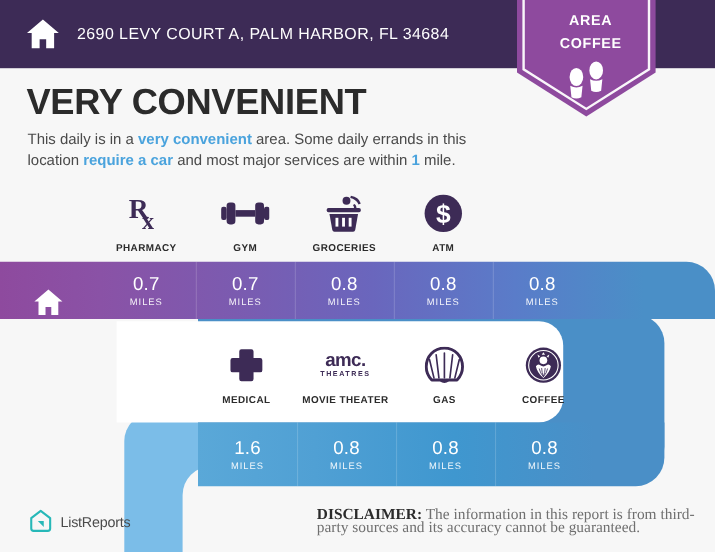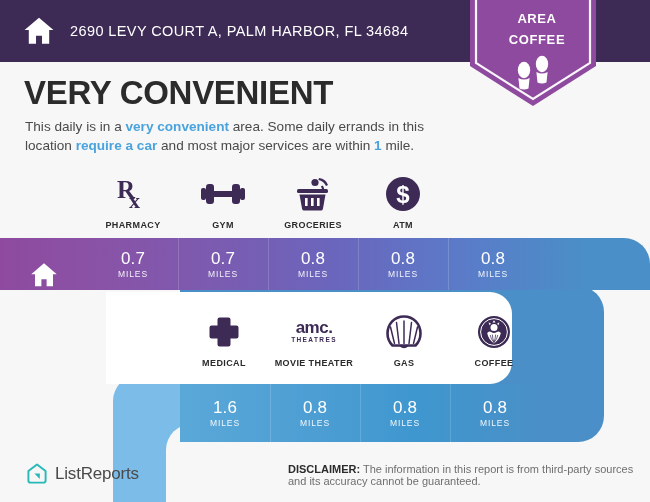--- a/index.html
+++ b/index.html
@@ -135,26 +135,27 @@
     margin-top:6px; font-size:9px; font-weight:700;
     color:#2b2b2b; letter-spacing:0.4px; white-space:nowrap;
   }
 
   
   .footer-logo {
     position:absolute; left:26px; top:462px;
     display:flex; align-items:center; z-index:6;
   }
   .footer-logo-text {
-    margin-left:7px; font-size:17px; color:#4a4a4a; letter-spacing:-0.2px;
+    margin-left:7px; font-size:13px; color:#4a4a4a; letter-spacing:-0.2px;
   }
   .disclaimer {
     position:absolute; left:288px; top:463px; width:350px;
-    font-size:11px; line-height:12px; color:#6f6f6f;
+    font-size:14px; line-height:12px; color:#6f6f6f;
     z-index:6;
+    font-family:Liberation Serif, serif;
   }
   .disclaimer b { color:#2b2b2b; font-weight:700; }
 
   .rx { font-family:"Liberation Serif", serif; }
 </style>
 </head>
 <body>
 
 <div class="header">
   <svg class="header-home" viewBox="0 0 24 24">

